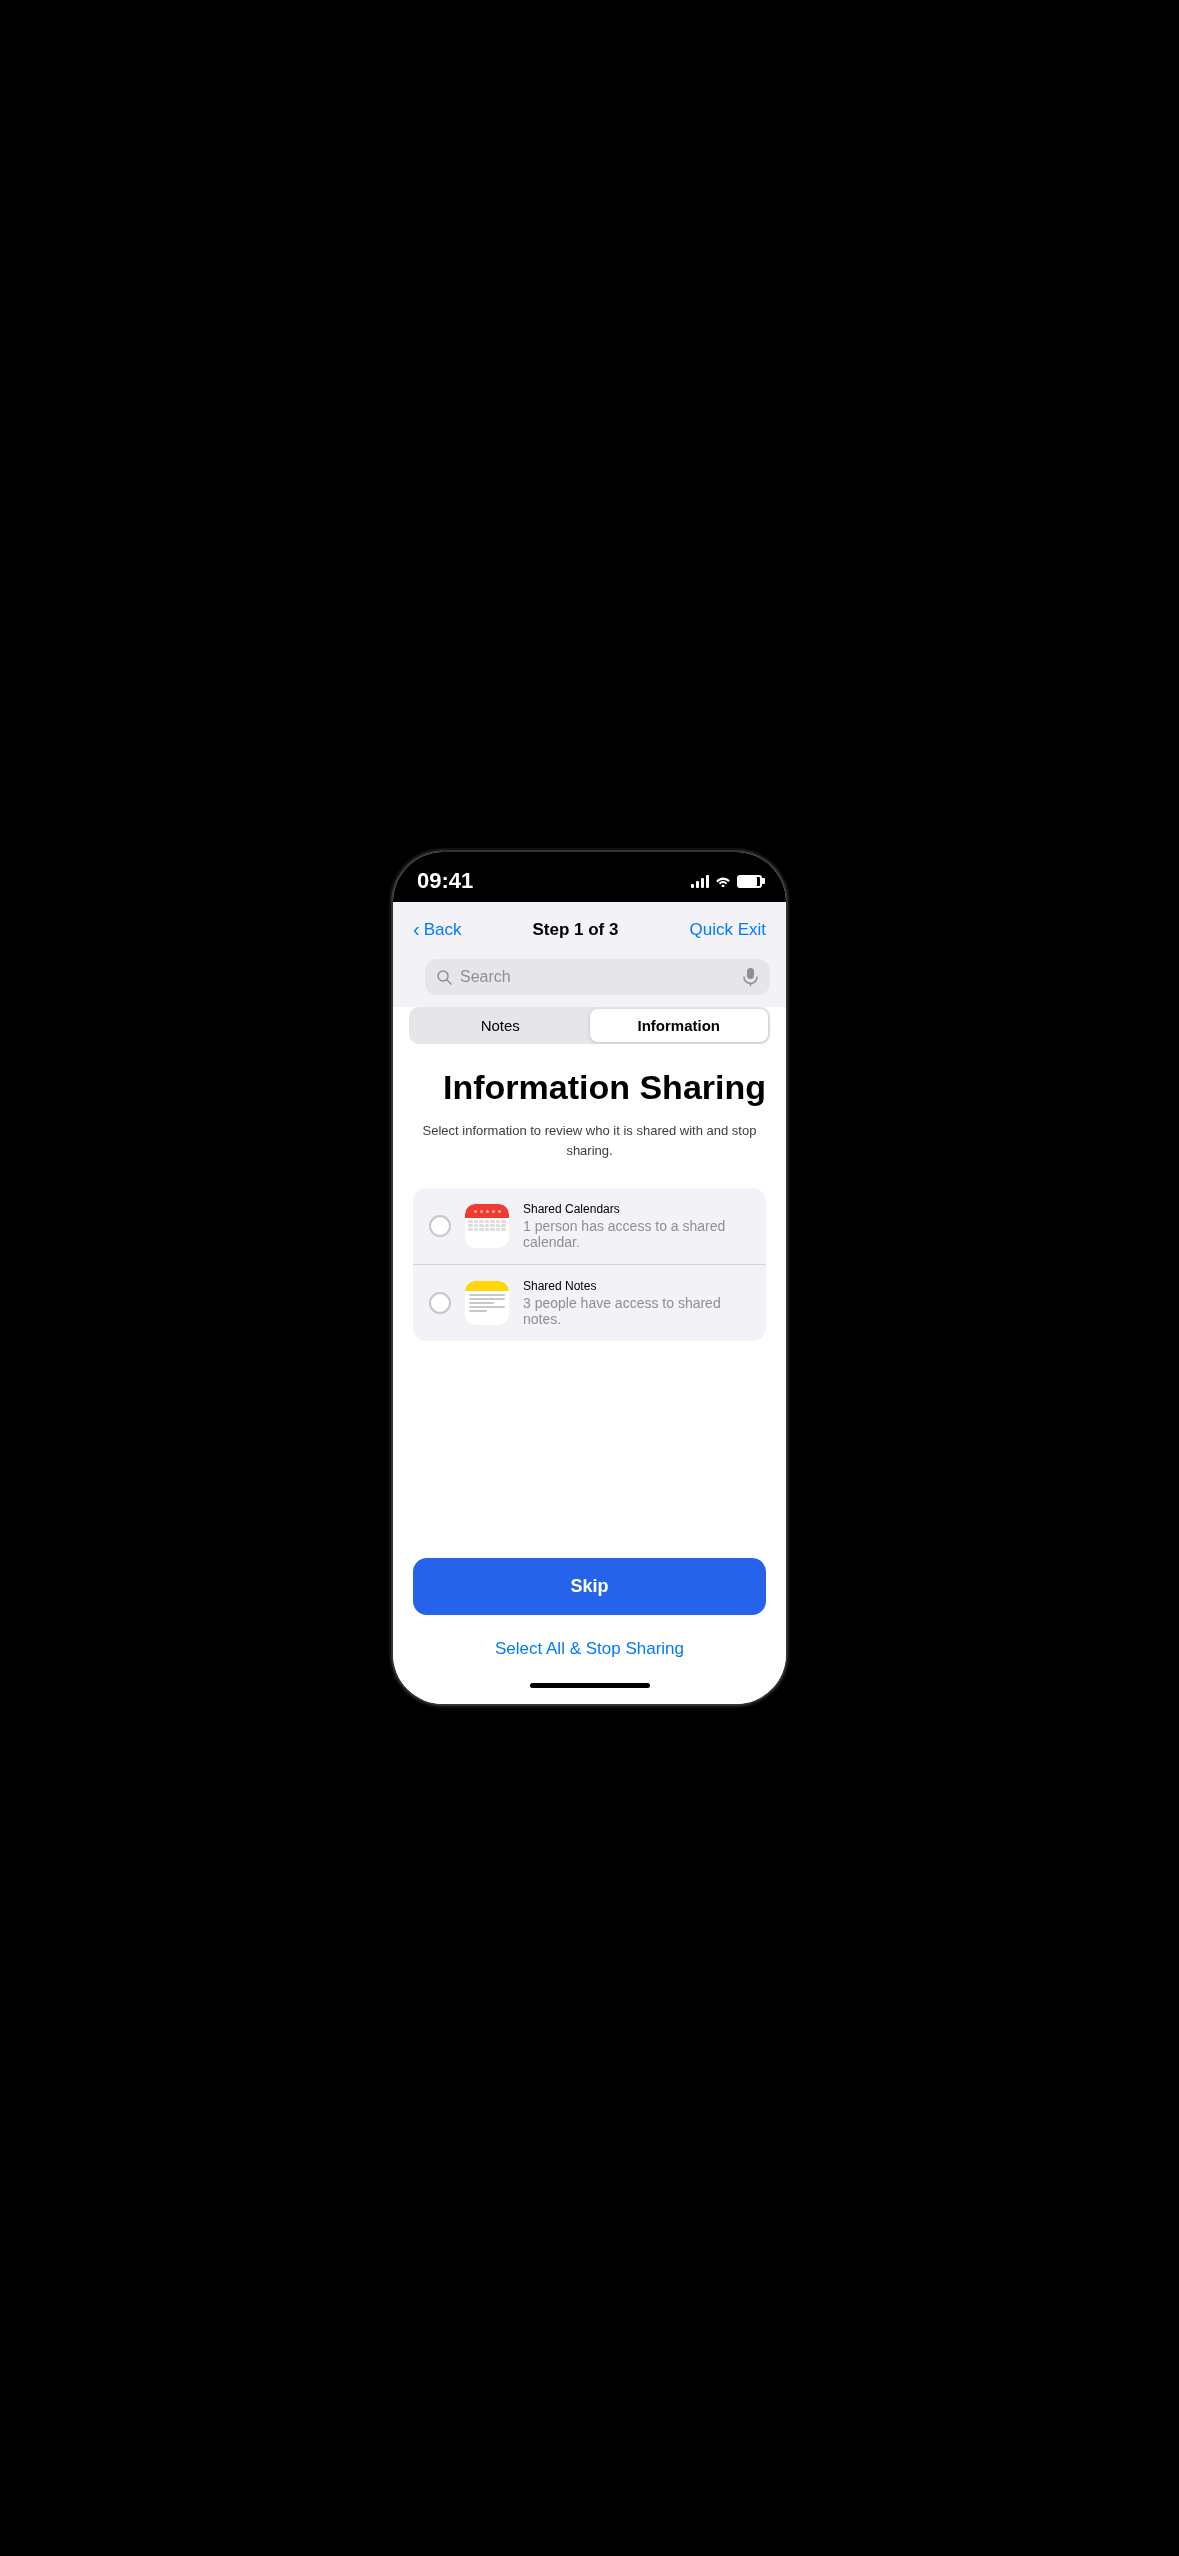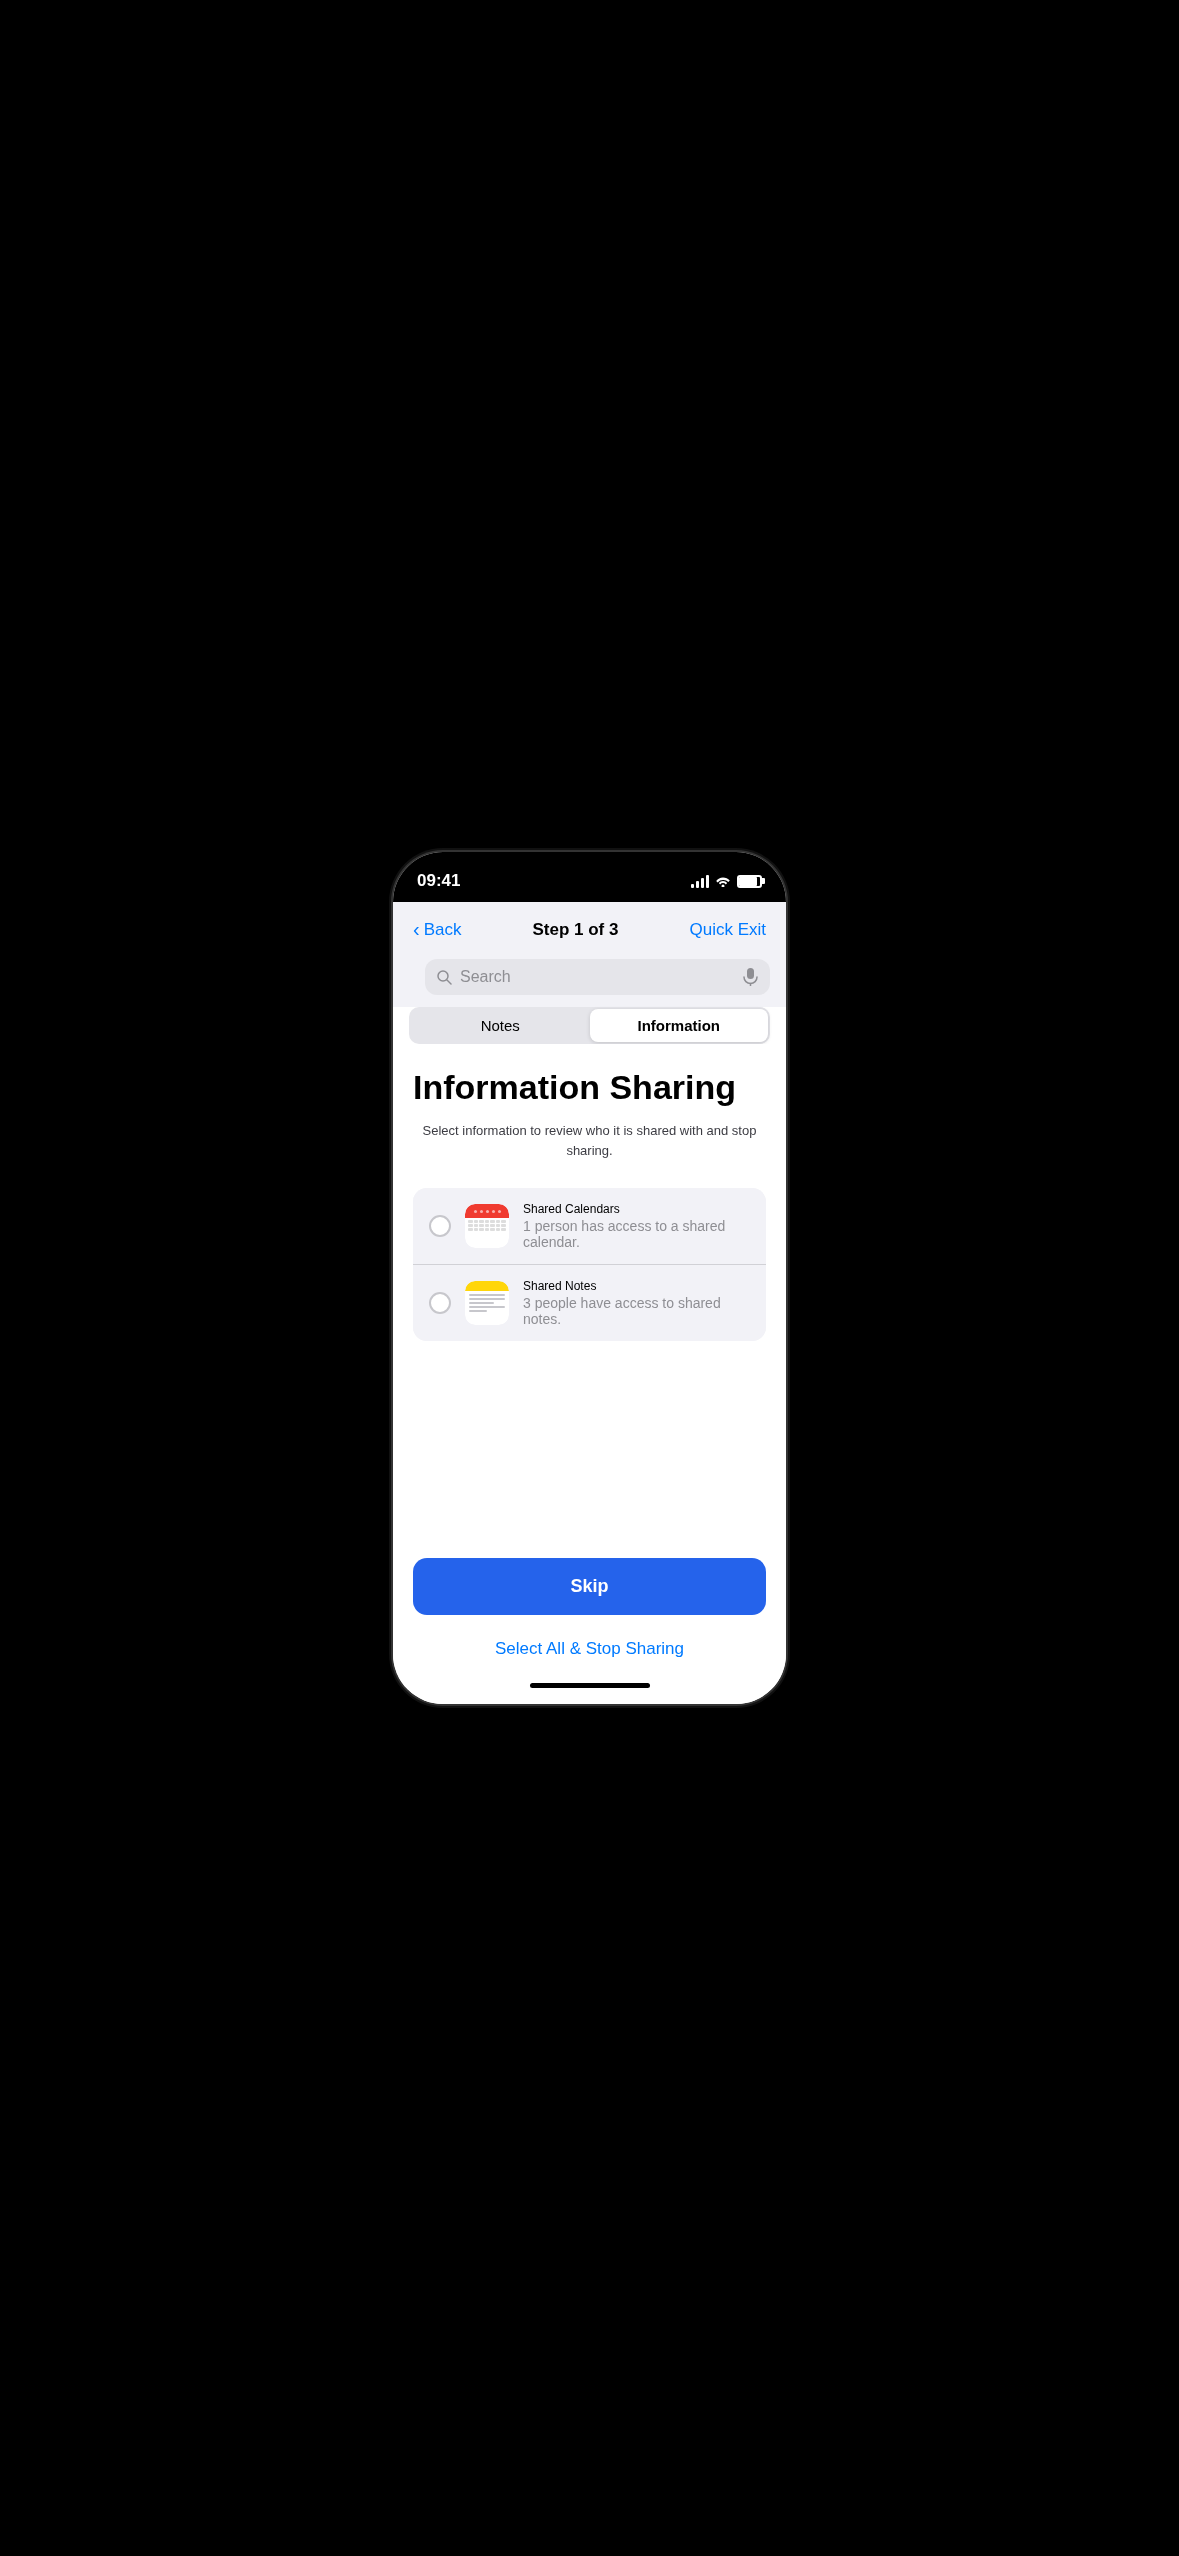--- a/index.html
+++ b/index.html
@@ -32,21 +32,21 @@
       background: #000;
       color: #fff;
       display: flex;
       justify-content: space-between;
       align-items: center;
       padding: 14px 24px 6px 24px;
       height: 50px;
     }
 
     .status-time {
-      font-size: 17px;
+      font-size: 22px;
       font-weight: 600;
       color: #fff;
     }
 
     .status-icons {
       display: flex;
       align-items: center;
       gap: 6px;
     }
 
@@ -174,21 +174,21 @@
     .main-content {
       background: #fff;
       margin: 0;
       padding: 24px 20px 20px 20px;
     }
 
     .page-title {
       font-size: 34px;
       font-weight: 800;
       color: #000;
-      text-align: left;
+      text-align: right;
       line-height: 1.15;
       margin-bottom: 14px;
     }
 
     .page-description {
       font-size: 13px;
       color: #3c3c43;
       text-align: center;
       line-height: 1.5;
       margin-bottom: 28px;

